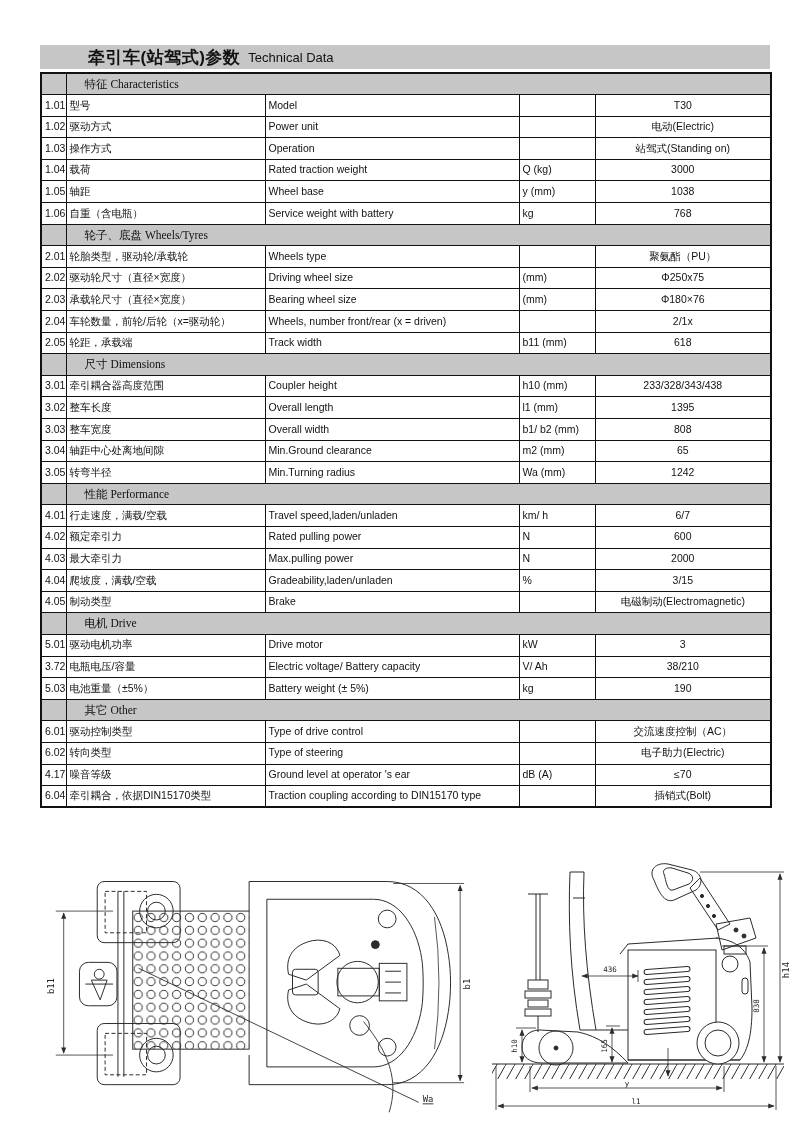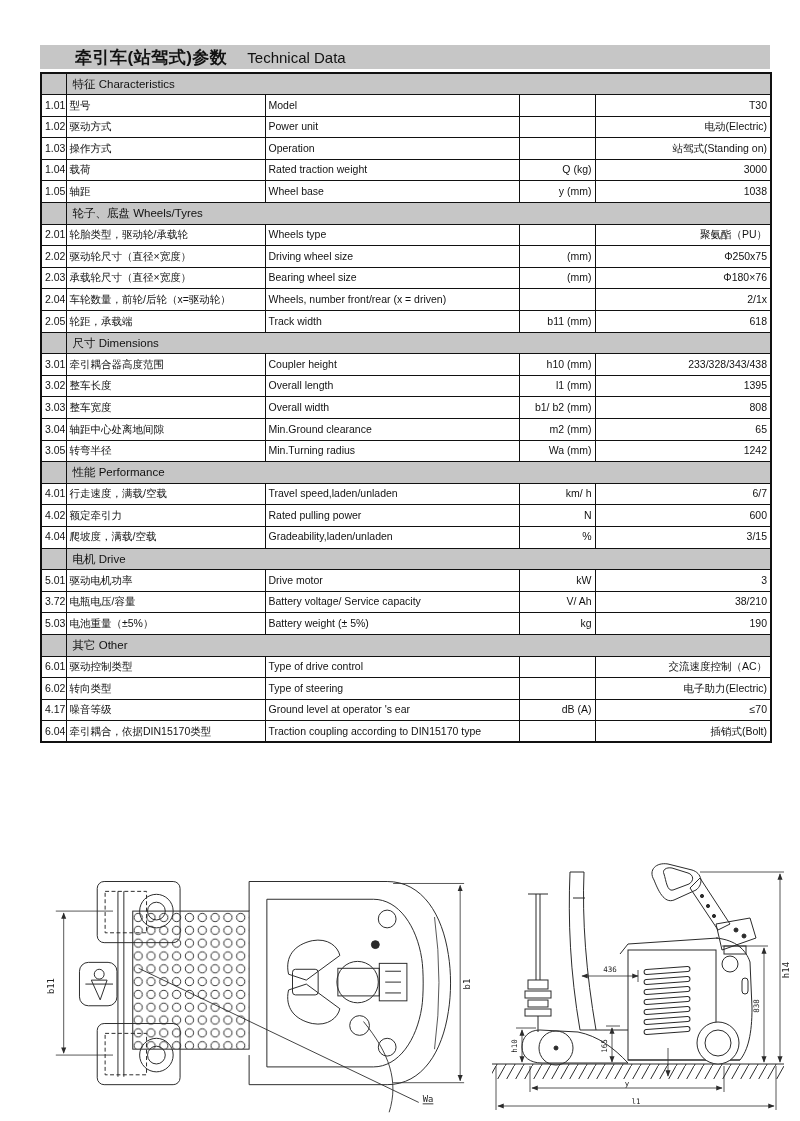--- a/index.html
+++ b/index.html
@@ -5,43 +5,43 @@
   html,body{margin:0;padding:0;}
   body{
     width:800px;height:1121px;background:#ffffff;overflow:hidden;
     font-family:"Liberation Sans","DejaVu Sans",sans-serif;color:#111;
     -webkit-font-smoothing:antialiased;
   }
   .sheet{position:absolute;left:40px;top:45px;width:730px;}
   
   .title-bar{
     height:24px;background:var(--gray,#c6c6c6);
-    display:flex;align-items:center;padding-left:35px;box-sizing:border-box;
+    display:flex;align-items:center;padding-left:48px;box-sizing:border-box;
   }
   .title-cn{font-weight:bold;font-size:17px;letter-spacing:0.5px;}
-  .title-en{font-size:15px;margin-left:20px;}
+  .title-en{font-size:13px;margin-left:8px;}
   
   table.spec{
     width:730px;border-collapse:collapse;table-layout:fixed;
     margin-top:3px;border:2px solid #111;
   }
   table.spec td{
     border:1px solid #111;height:21.6px;padding:0 3px;
     font-size:10.5px;line-height:1.1;overflow:hidden;white-space:nowrap;
     box-sizing:border-box;vertical-align:middle;
   }
   tr.section-row td{
     background:var(--gray,#c6c6c6);font-size:11.5px;
   }
-  tr.section-row td.section-label{padding-left:6px;font-weight:500;}
+  tr.section-row td.section-label{padding-left:18px;font-weight:500;font-family:Liberation Serif, serif;}
   td.c0{text-align:right;padding:0 1px;font-size:10px;}
   td.c1{padding-left:5px;margin-top:21px;}
   td.c2{padding-left:8px;}
-  td.c3{text-align:right;}
-  td.c4{text-align:right;}
+  td.c3{text-align:left;}
+  td.c4{text-align:center;}
   
   .drawings{
     position:absolute;left:42px;top:858px;width:758px;height:262px;
     display:flex;gap:6px;align-items:flex-start;
   }
   svg text{
     font-family:"DejaVu Sans Mono","DejaVu Sans",monospace;
     font-size:9px;fill:#222;
   }
   svg .small{font-size:7.5px;}
@@ -98,20 +98,27 @@
           <td class="c3">Q (kg)</td>
           <td class="c4">3000</td>
         </tr>
         <tr>
           <td class="c0">1.05</td>
           <td class="c1">轴距</td>
           <td class="c2">Wheel base</td>
           <td class="c3">y (mm)</td>
           <td class="c4">1038</td>
         </tr>
+        <tr>
+          <td class="c0">1.06</td>
+          <td class="c1">自重（含电瓶）</td>
+          <td class="c2">Service weight with battery</td>
+          <td class="c3">kg</td>
+          <td class="c4">768</td>
+        </tr>
         <tr class="section-row">
           <td class="c0"></td>
           <td colspan="4" class="section-label">轮子、底盘 Wheels/Tyres</td>
         </tr>
         <tr>
           <td class="c0">2.01</td>
           <td class="c1">轮胎类型，驱动轮/承载轮</td>
           <td class="c2">Wheels type</td>
           <td class="c3"></td>
           <td class="c4">聚氨酯（PU）</td>
@@ -195,41 +202,55 @@
           <td class="c4">6/7</td>
         </tr>
         <tr>
           <td class="c0">4.02</td>
           <td class="c1">额定牵引力</td>
           <td class="c2">Rated pulling power</td>
           <td class="c3">N</td>
           <td class="c4">600</td>
         </tr>
         <tr>
+          <td class="c0">4.03</td>
+          <td class="c1">最大牵引力</td>
+          <td class="c2">Max.pulling power</td>
+          <td class="c3">N</td>
+          <td class="c4">2000</td>
+        </tr>
+        <tr>
           <td class="c0">4.04</td>
           <td class="c1">爬坡度，满载/空载</td>
           <td class="c2">Gradeability,laden/unladen</td>
           <td class="c3">%</td>
           <td class="c4">3/15</td>
         </tr>
+        <tr>
+          <td class="c0">4.05</td>
+          <td class="c1">制动类型</td>
+          <td class="c2">Brake</td>
+          <td class="c3"></td>
+          <td class="c4">电磁制动(Electromagnetic)</td>
+        </tr>
         <tr class="section-row">
           <td class="c0"></td>
           <td colspan="4" class="section-label">电机 Drive</td>
         </tr>
         <tr>
           <td class="c0">5.01</td>
           <td class="c1">驱动电机功率</td>
           <td class="c2">Drive motor</td>
           <td class="c3">kW</td>
           <td class="c4">3</td>
         </tr>
         <tr>
           <td class="c0">3.72</td>
           <td class="c1">电瓶电压/容量</td>
-          <td class="c2">Battery voltage/ Service capacity</td>
+          <td class="c2">Electric voltage/ Battery capacity</td>
           <td class="c3">V/ Ah</td>
           <td class="c4">38/210</td>
         </tr>
         <tr>
           <td class="c0">5.03</td>
           <td class="c1">电池重量（±5%）</td>
           <td class="c2">Battery weight (± 5%)</td>
           <td class="c3">kg</td>
           <td class="c4">190</td>
         </tr>

